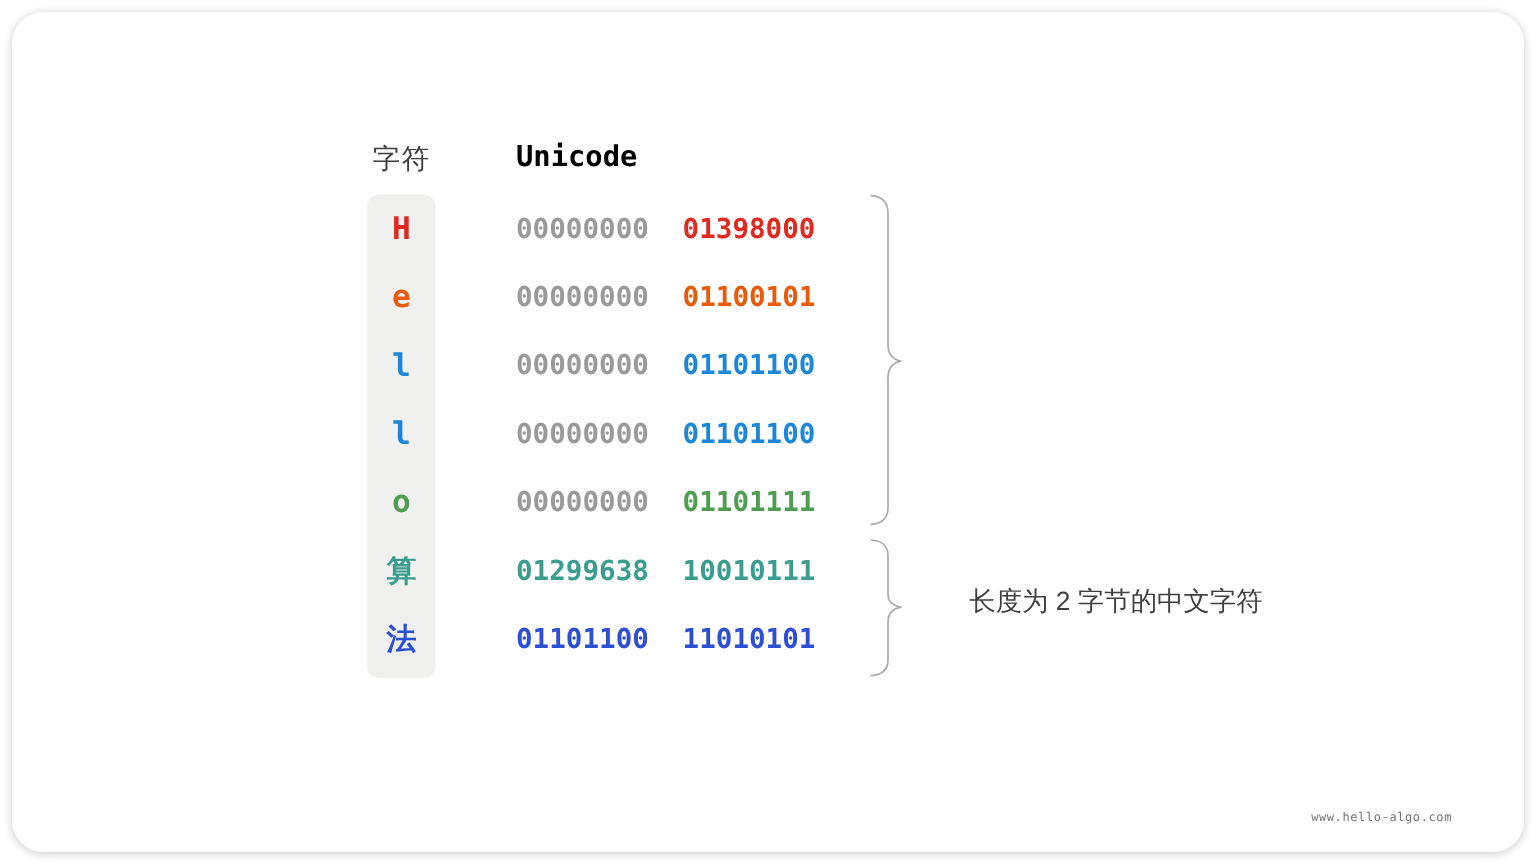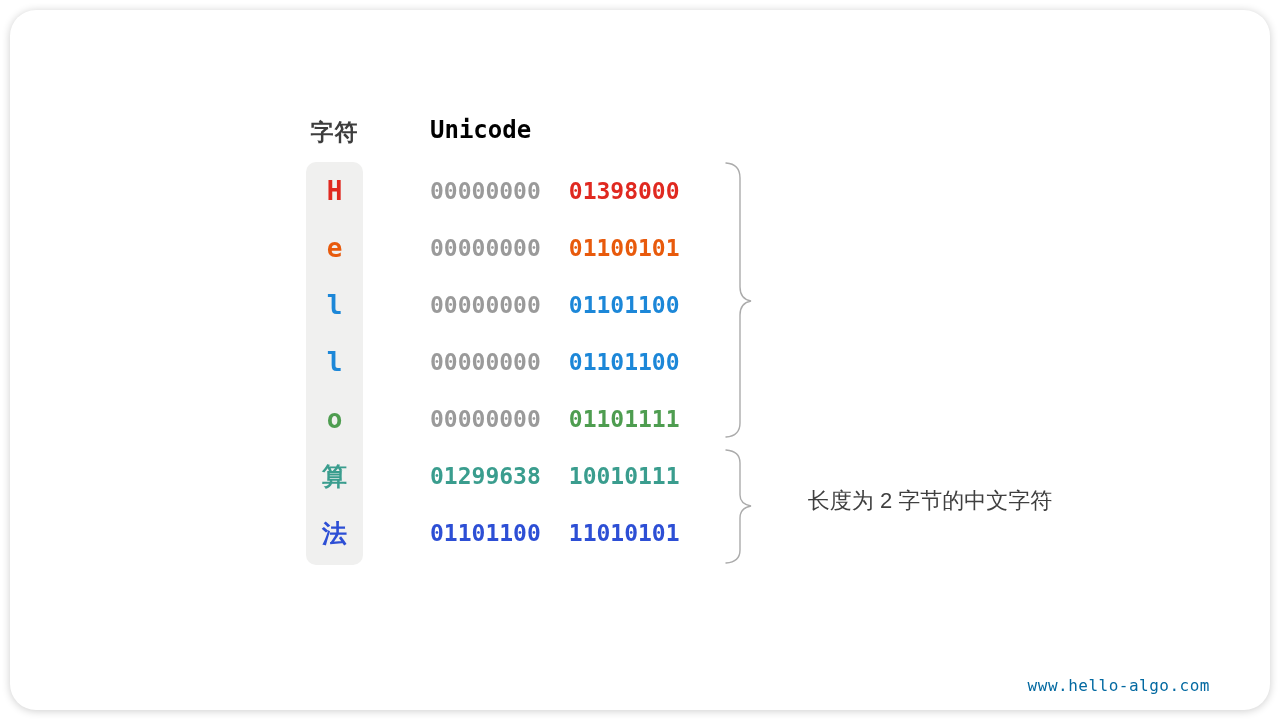--- a/index.html
+++ b/index.html
@@ -29,21 +29,21 @@
   .mono {
     font-family: "DejaVu Sans Mono", "Liberation Mono", monospace;
   }
   .col-header-char {
     position: absolute;
     left: 306px;
     top: 117px;
     width: 57px;
     text-align: center;
     font-size: 23px;
-    font-weight: bold;
+    font-weight: normal;
     color: #3d3d3d;
     letter-spacing: 1px;
   }
   .col-header-unicode {
     position: absolute;
     left: 430px;
     top: 116px;
     width: 256px;
     text-align: left;
     font-size: 24px;
@@ -114,22 +114,22 @@
   .annotation-1 { left: 743px; top: 265px; }
   .annotation-2 { left: 745px; top: 482px; }
   .annotation .sub {
     font-weight: bold;
     color: #a6a6a6;
   }
   .watermark {
     position: absolute;
     right: 70px;
     top: 676px;
-    font-size: 16px;
-    color: #0369a1;
+    font-size: 10px;
+    color: #737373;
     letter-spacing: 0.5px;
   }
 </style>
 </head>
 <body>
 
 <div class="stage">
   <div class="card"></div>
 
   <div class="col-header-char">字符</div>

